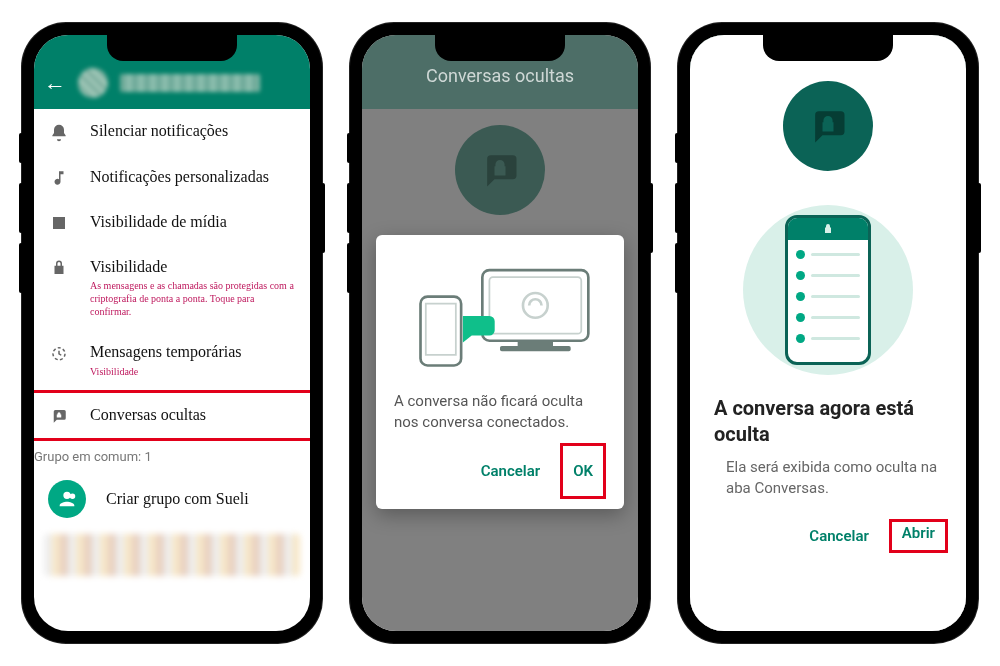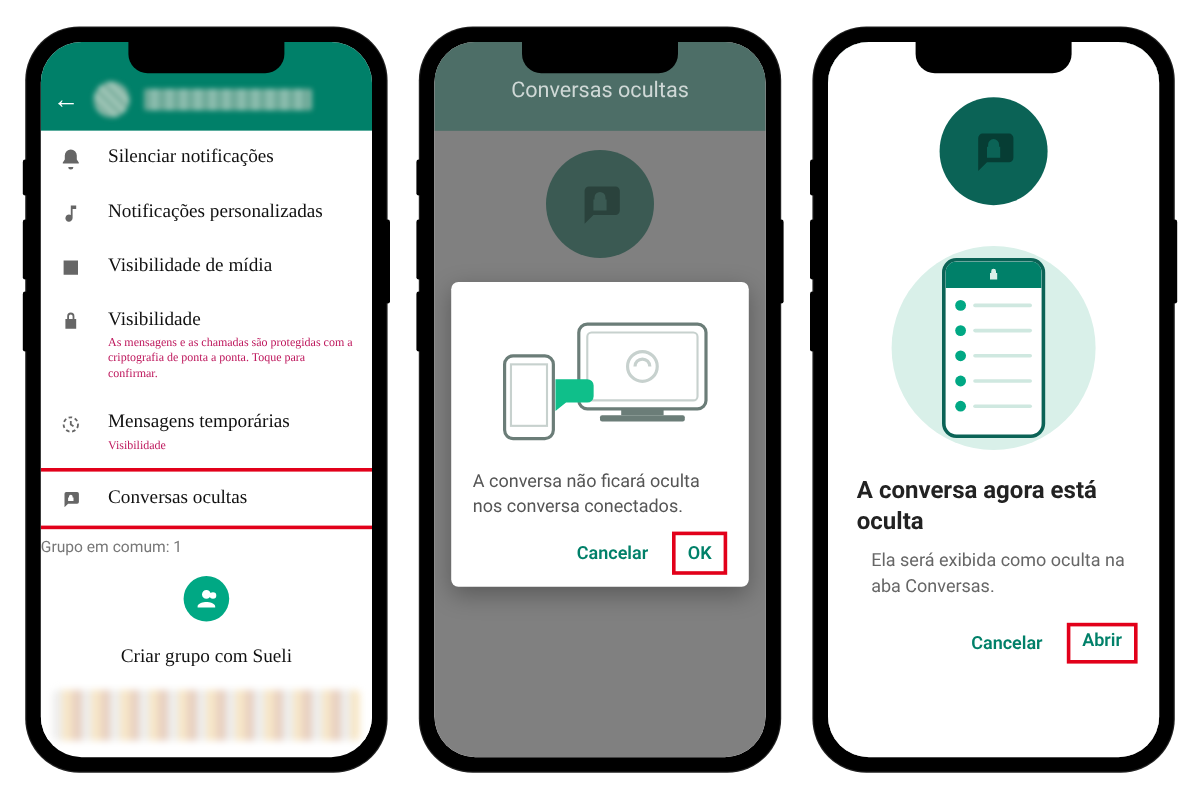--- a/index.html
+++ b/index.html
@@ -154,21 +154,21 @@
   }
   .dialog .btn {
     padding: 8px 12px;
     font-size: 15px;
     font-weight: 600;
     color: #008069;
     cursor: pointer;
   }
   .dialog .btn.primary-box {
     border: 3px solid #e2001a;
-    padding: 6px 10px;
+    padding: 16px 10px;
   }
 
   
   .white-panel {
     position: absolute;
     inset: 0;
     background: #fff;
     padding-top: 40px;
   }
   .hero-circle {
@@ -288,21 +288,21 @@
         <div class="icon">
           <svg viewBox="0 0 24 24" width="18" height="18" fill="#666">
               <path d="M5 4h14a2 2 0 0 1 2 2v9a2 2 0 0 1-2 2H9l-4 4V6a2 2 0 0 1 2-2zm7 3a2 2 0 0 0-2 2v1h-1v4h6v-4h-1V9a2 2 0 0 0-2-2z"></path>
             </svg>
         </div>
         <div class="texts">
             <div class="title">Conversas ocultas</div>
           </div>
       </div>
       <div class="section-label">Grupo em comum: 1</div>
-      <div class="row" style="align-items:center;flex-direction:column;">
+      <div class="row" style="align-items:center;">
         <div class="group-avatar">
           <svg viewBox="0 0 24 24" width="22" height="22" fill="#fff">
               <path d="M12 12a4 4 0 1 0-4-4 4 4 0 0 0 4 4zm6 0a3 3 0 1 0-3-3 3 3 0 0 0 3 3zM4 20v-1c0-2.7 5.3-4 8-4s8 1.3 8 4v1H4z"></path>
             </svg>
         </div>
         <div class="texts">
             <div class="title">Criar grupo com Sueli</div>
           </div>
       </div>
       <div class="blur-row"></div>

